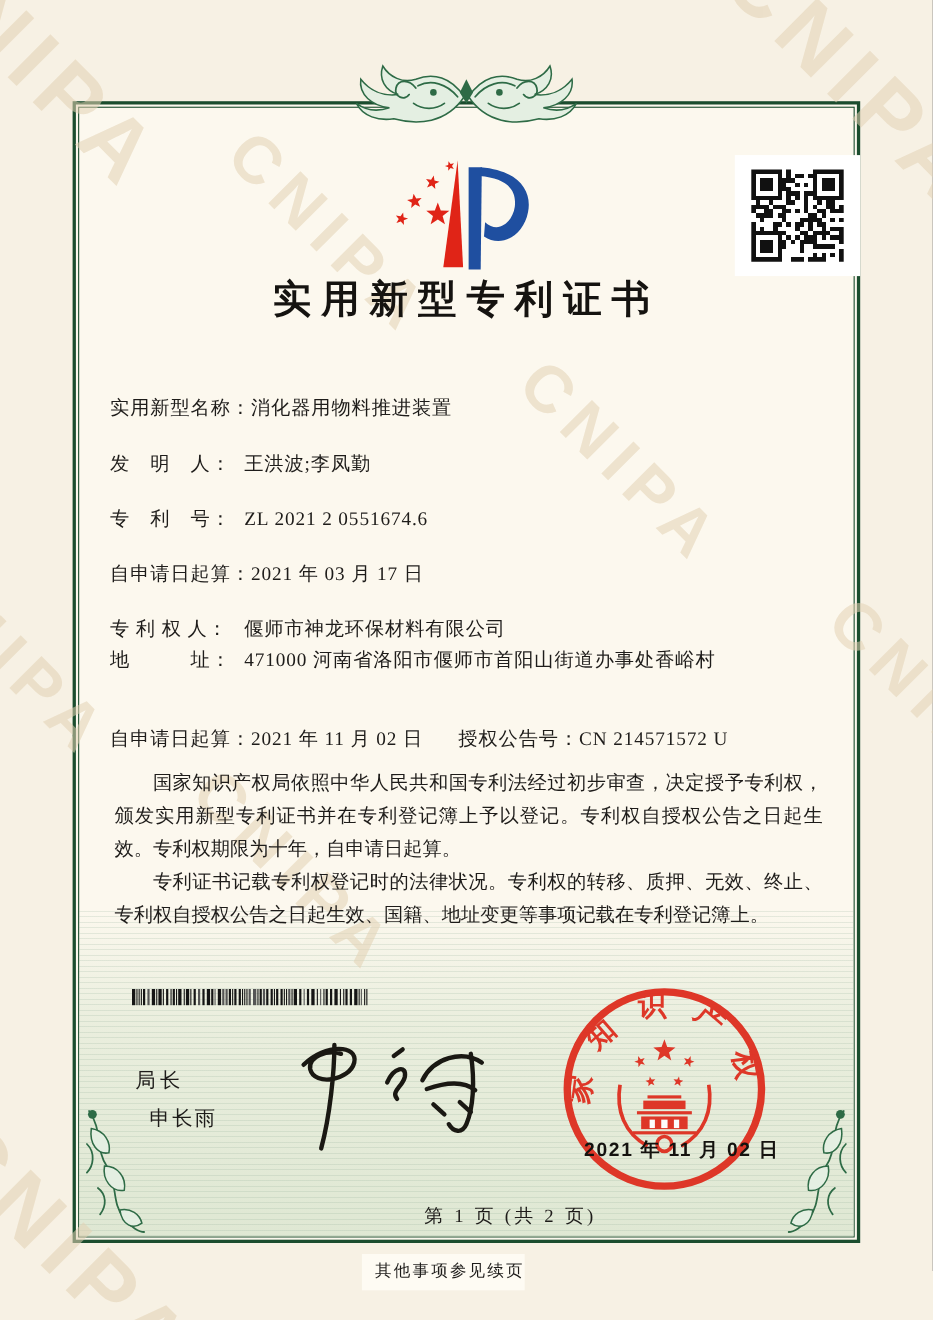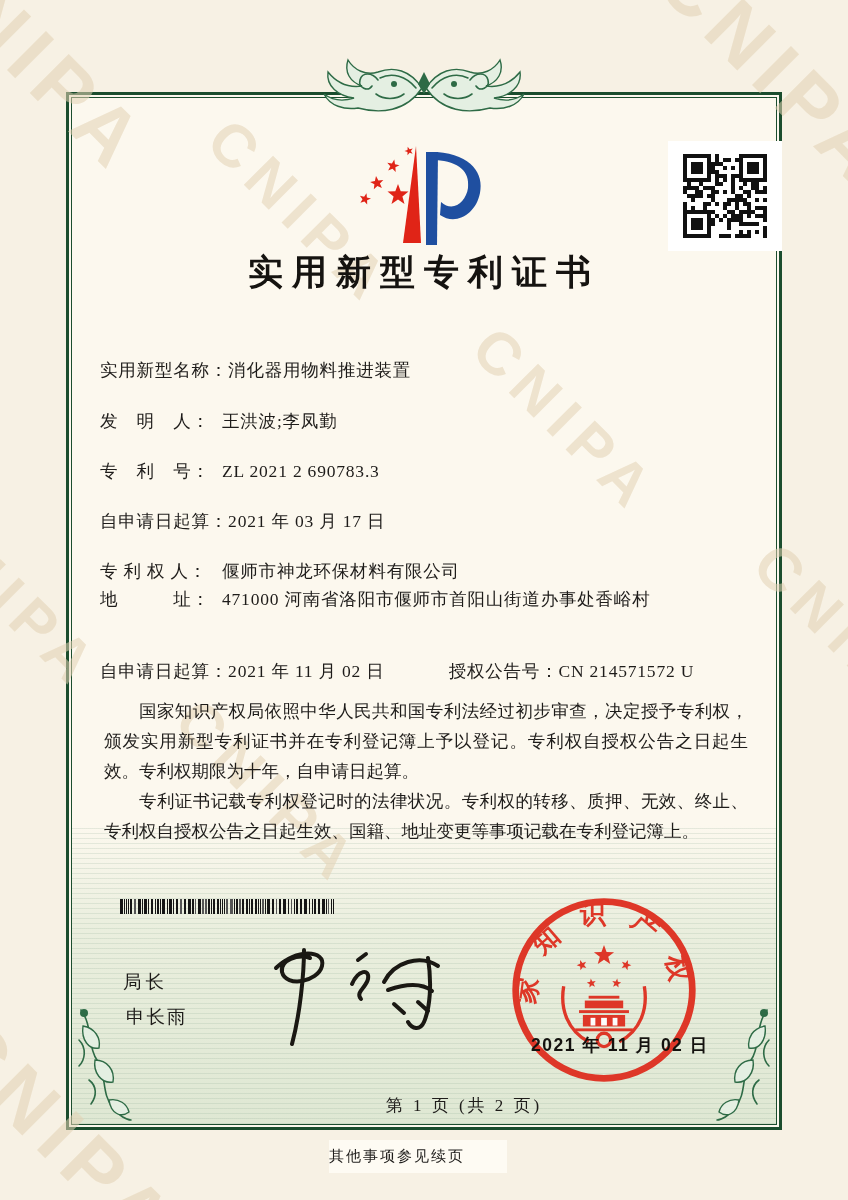--- a/index.html
+++ b/index.html
@@ -29,35 +29,35 @@
   .corner-l{left:73px;} .corner-r{right:73px;transform:scaleX(-1);}
   
   .certno{position:absolute;left:100px;top:139px;z-index:2;font-size:17.5px;letter-spacing:2.5px;}
   .logo{position:absolute;left:352px;top:134px;z-index:2;}
   .qrbox{position:absolute;left:668px;top:141px;width:114px;height:110px;background:#fff;z-index:2;
          display:flex;align-items:center;justify-content:center;}
   .title{position:absolute;left:0;top:249px;width:100%;text-align:center;z-index:2;
          font-size:35px;font-weight:bold;letter-spacing:9px;color:#151310;}
   .field{position:absolute;left:100px;z-index:2;font-size:17.5px;letter-spacing:.8px;white-space:nowrap;}
   .field .lab{display:inline-block;min-width:122px;}
-  .pair2{margin-left:64px;}
+  .pair2{margin-left:32px;}
   .paras{position:absolute;left:104px;top:696px;width:644px;z-index:2;
          font-size:17.5px;line-height:1.72;text-align:justify;}
   .paras p{margin:0;text-indent:2em;}
   .barcode{position:absolute;left:120px;top:899px;z-index:2;}
   .sig-title{position:absolute;left:123px;top:969px;z-index:2;font-size:18.5px;letter-spacing:4px;}
-  .sig-name{position:absolute;left:126px;top:1004px;z-index:2;font-size:18.5px;letter-spacing:2px;}
+  .sig-name{position:absolute;left:136px;top:1004px;z-index:2;font-size:18.5px;letter-spacing:2px;}
   .sig-script{position:absolute;left:246px;top:944px;z-index:2;}
   .seal{position:absolute;left:508px;top:894px;z-index:2;opacity:.93;}
   .seal-date{position:absolute;left:531px;top:1033px;z-index:3;font-size:17.5px;font-weight:bold;
              font-family:"Liberation Sans",sans-serif;letter-spacing:1.5px;color:#14120f;}
   .pageinfo{position:absolute;left:0;top:1094px;width:100%;text-align:center;z-index:2;
             font-size:17px;letter-spacing:3px;padding-left:40px;}
-  .contnote{position:absolute;left:329px;top:1140px;width:178px;height:33px;line-height:33px;z-index:2;
-            background:#fefbf3;text-align:left;font-size:15px;letter-spacing:2px;}
+  .contnote{position:absolute;left:329px;top:1140px;width:148px;height:33px;line-height:33px;z-index:2;
+            background:#fefbf3;text-align:right;font-size:15px;letter-spacing:2px;}
   svg .grn{stroke:var(--green2);fill:none;stroke-width:1.6;stroke-linecap:round;}
   svg .grnf{fill:var(--green2);stroke:none;}
   svg .leaf{fill:#e4efe2;stroke:var(--green2);stroke-width:1.4;}
 </style>
 </head>
 <body>
 
 <div class="page">
 
   <span class="wm wm-lg" style="left:30px;top:55px">CNIPA</span>
@@ -270,21 +270,21 @@
 
   <div class="title">实用新型专利证书</div>
 
   <div class="field" style="top:358px">
     <span class="lab">实用新型名称：</span><span>消化器用物料推进装置</span>
   </div>
   <div class="field" style="top:409px">
     <span class="lab">发　明　人：</span><span>王洪波;李凤勤</span>
   </div>
   <div class="field" style="top:459px">
-    <span class="lab">专　利　号：</span><span>ZL 2021 2 690783.3</span>
+    <span class="lab">专　利　号：</span><span>ZL 2021 2 0551674.6</span>
   </div>
   <div class="field" style="top:509px">
     <span class="lab">自申请日起算：</span><span>2021 年 03 月 17 日</span>
   </div>
   <div class="field" style="top:559px">
     <span class="lab">专 利 权 人：</span><span>偃师市神龙环保材料有限公司</span>
   </div>
   <div class="field" style="top:587px">
     <span class="lab">地　　　址：</span><span>471000 河南省洛阳市偃师市首阳山街道办事处香峪村</span>
   </div>

